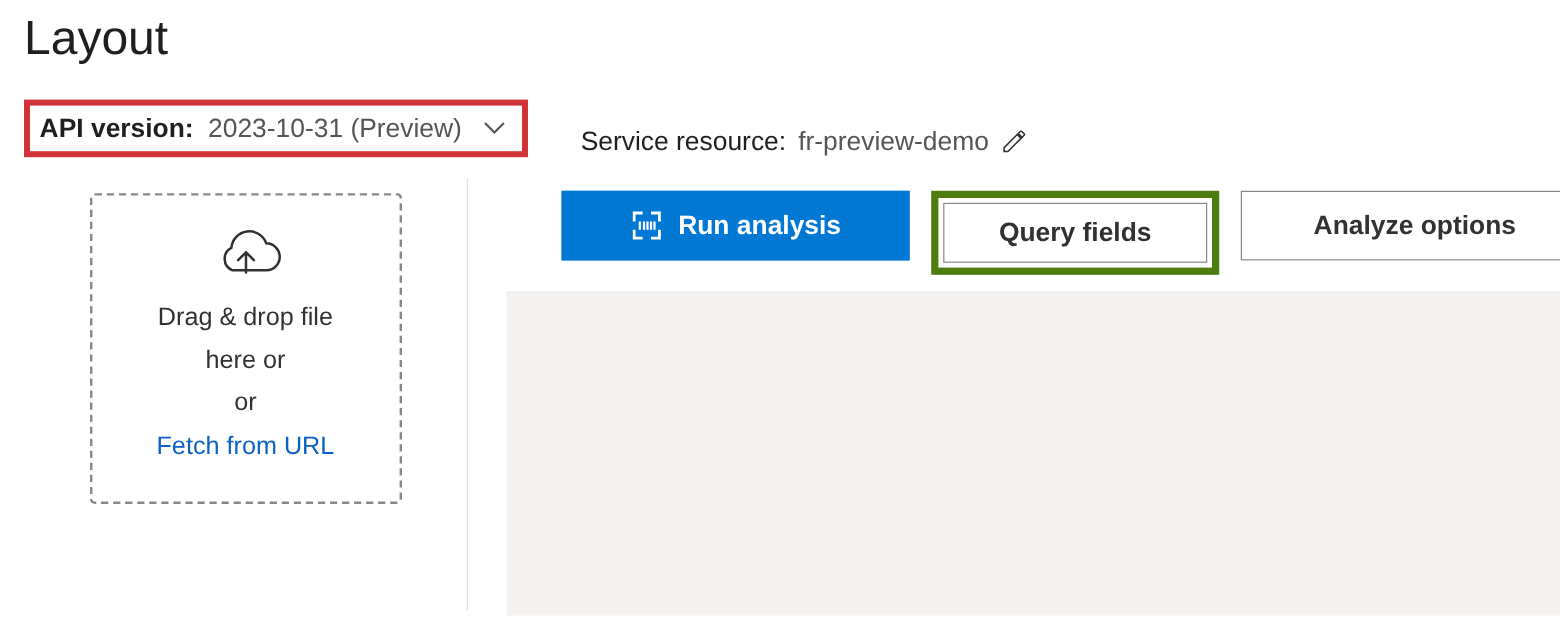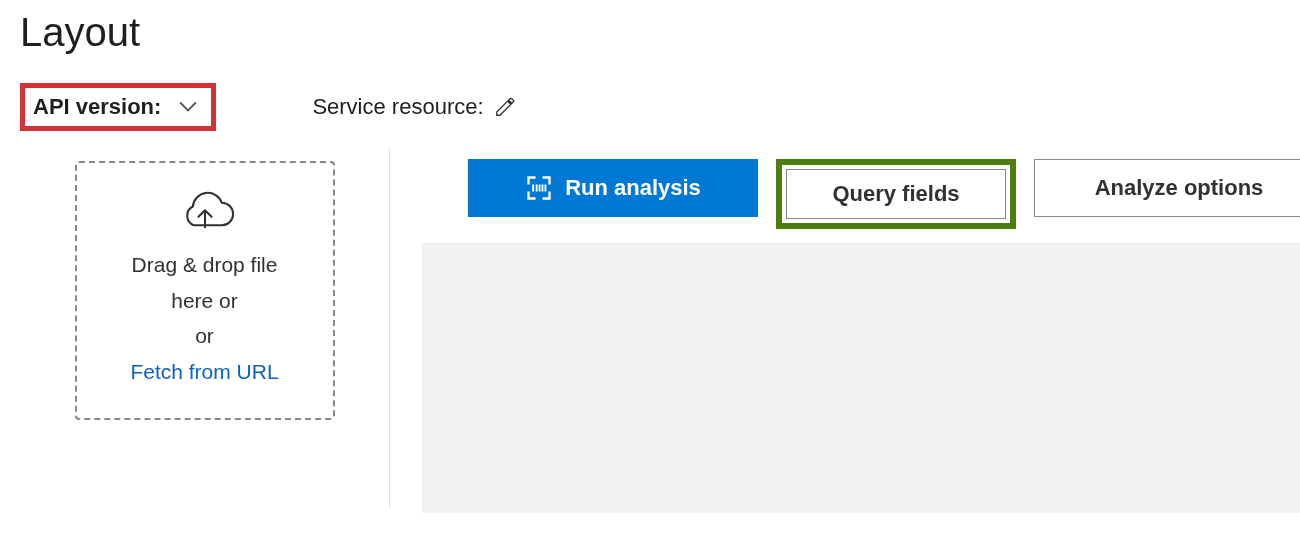--- a/index.html
+++ b/index.html
@@ -17,22 +17,22 @@
     padding: 10px 20px 0 20px;
   }
   .page-title {
     font-size: 40px;
     font-weight: 400;
     margin: 0 0 28px 0;
     color: #201f1e;
   }
   .header-row {
     display: flex;
-    align-items: center;
-    gap: 96px;
+    align-items: flex-end;
+    gap: 44px;
     margin-bottom: 18px;
   }
   .api-version-group {
     display: inline-flex;
     align-items: center;
     border: 5px solid #d13438;
     padding: 6px 14px 6px 8px;
     gap: 12px;
   }
   .api-version-label {
@@ -170,29 +170,31 @@
 </head>
 <body>
 
 <div class="page">
   <h1 class="page-title">Layout</h1>
 
   <div class="header-row">
 
     <div class="api-version-group">
       <span class="api-version-label">API version:</span>
+      <span class="api-version-value">2023-10-31 (Preview)</span>
       <span class="chevron-down">
         <svg viewBox="0 0 16 10" width="18" height="12">
           <path d="M1 1 L8 8 L15 1" fill="none" stroke="#555" stroke-width="1.6"></path>
         </svg>
       </span>
     </div>
 
     <div class="service-resource-group">
       <span class="service-resource-label">Service resource:</span>
+      <span class="service-resource-value">fr-preview-demo</span>
       <span class="pencil-icon">
         <svg viewBox="0 0 24 24" width="22" height="22">
           <path d="M3 17.5 L3 21 L6.5 21 L18.4 9.1 L14.9 5.6 Z M21.2 6.3 c0.4-0.4 0.4-1 0-1.4 l-2.1-2.1 c-0.4-0.4-1-0.4-1.4 0 l-1.8 1.8 l3.5 3.5 Z" fill="none" stroke="#323130" stroke-width="1.4"></path>
         </svg>
       </span>
     </div>
   </div>
 
   <div class="content-row">
     <div class="sidebar">

